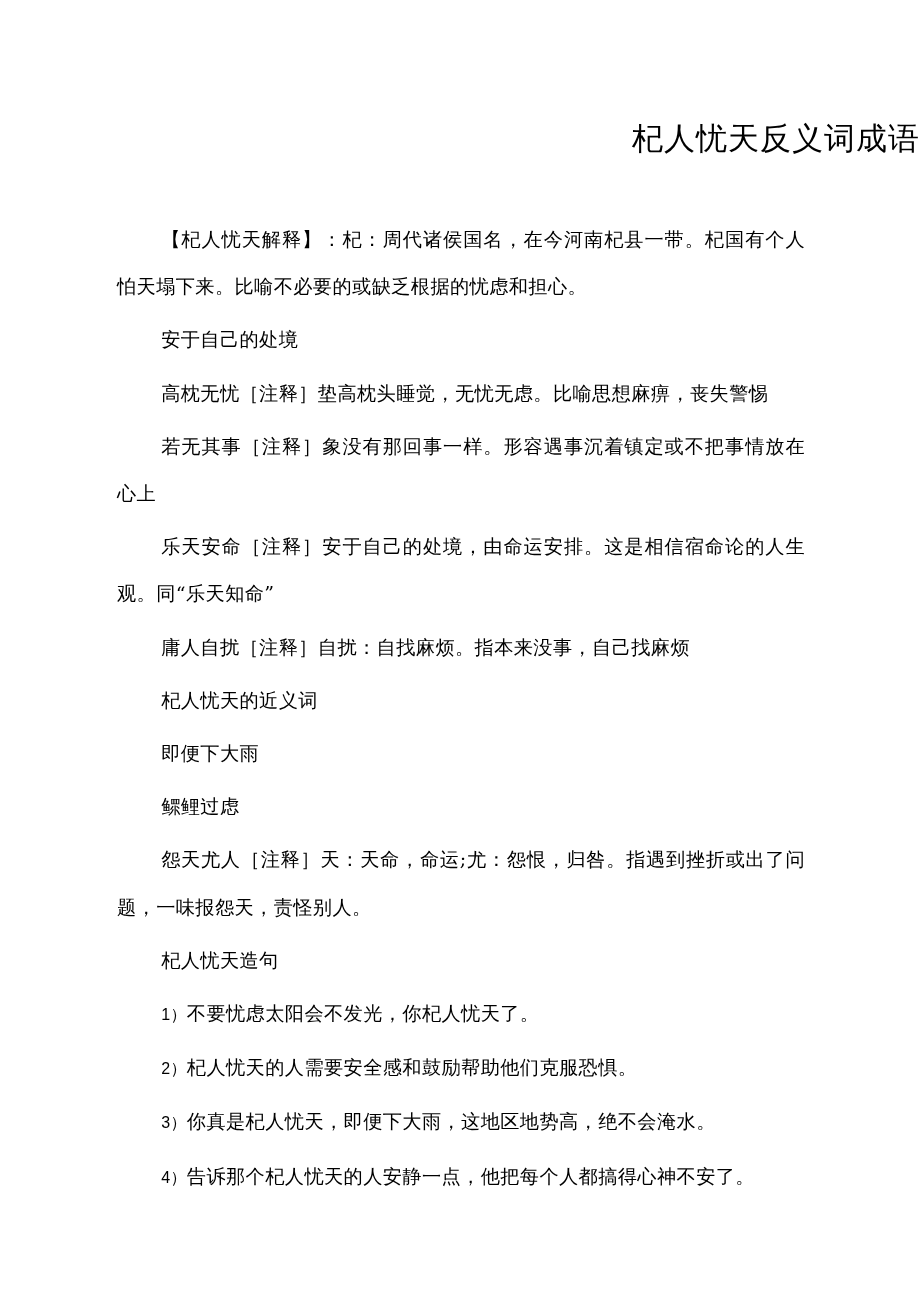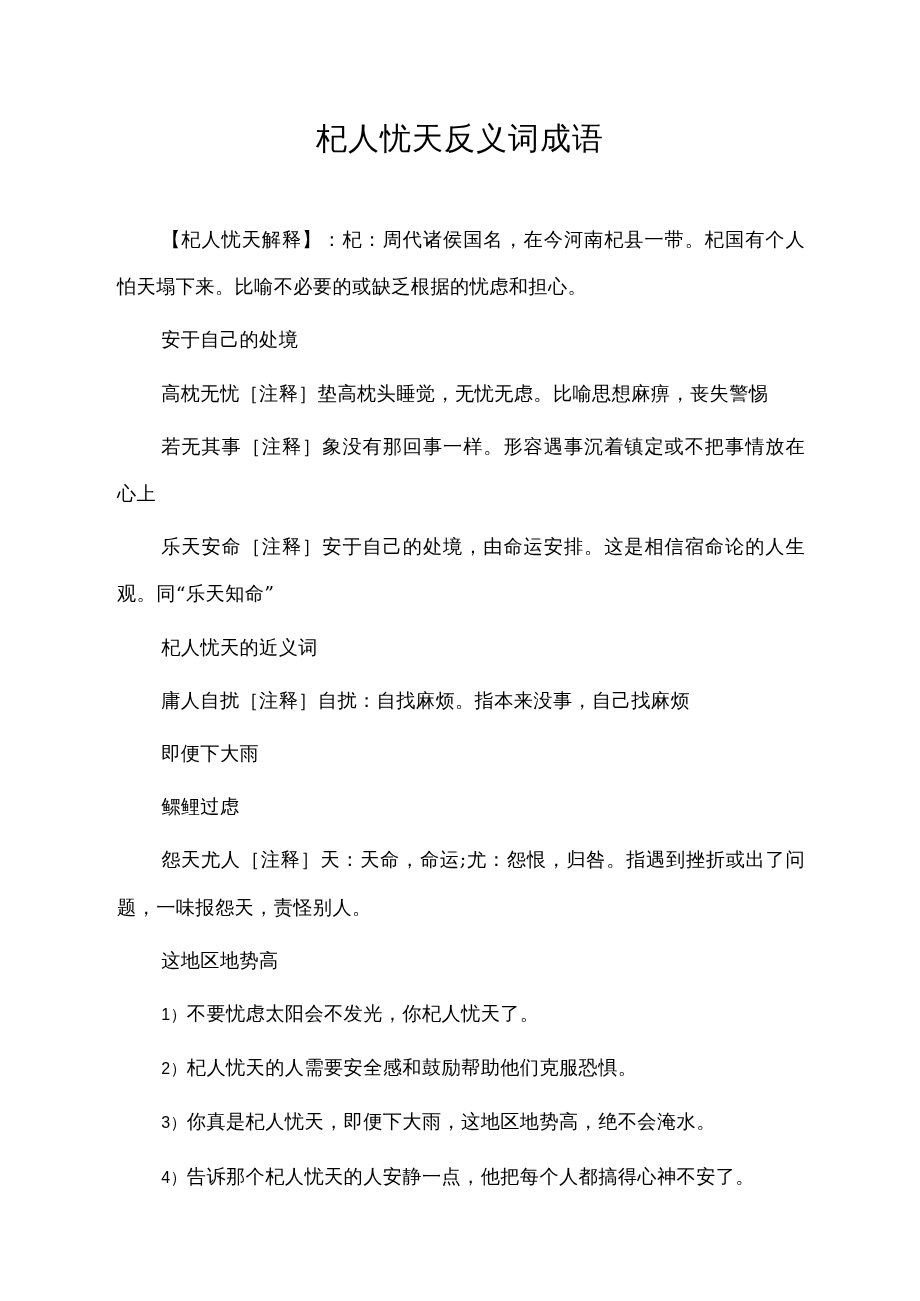--- a/index.html
+++ b/index.html
@@ -20,21 +20,21 @@
     left: 0;
     top: 0;
     width: 920px;
     height: 1301px;
   }
   .title {
     position: absolute;
     left: 0;
     top: 114px;
     width: 920px;
-    text-align: center;
+    text-align: right;
     font-family: "DejaVu Sans", "Liberation Sans", sans-serif;
     font-size: 31px;
     line-height: 48px;
     letter-spacing: 1px;
     color: #000;
   }
   .body-text {
     position: absolute;
     left: 111px;
     top: 210px;
@@ -59,25 +59,25 @@
 
 <div class="page">
   <div class="title">杞人忧天反义词成语</div>
 
   <div class="body-text">
     <p class="para">【杞人忧天解释】：杞：周代诸侯国名，在今河南杞县一带。杞国有个人怕天塌下来。比喻不必要的或缺乏根据的忧虑和担心。</p>
     <p class="para">安于自己的处境</p>
     <p class="para">高枕无忧［注释］垫高枕头睡觉，无忧无虑。比喻思想麻痹，丧失警惕</p>
     <p class="para">若无其事［注释］象没有那回事一样。形容遇事沉着镇定或不把事情放在心上</p>
     <p class="para">乐天安命［注释］安于自己的处境，由命运安排。这是相信宿命论的人生观。同“乐天知命”</p>
+    <p class="para">庸人自扰［注释］自扰：自找麻烦。指本来没事，自己找麻烦</p>
     <p class="para">杞人忧天的近义词</p>
-    <p class="para">庸人自扰［注释］自扰：自找麻烦。指本来没事，自己找麻烦</p>
     <p class="para">即便下大雨</p>
     <p class="para">鳏鲤过虑</p>
     <p class="para">怨天尤人［注释］天：天命，命运;尤：怨恨，归咎。指遇到挫折或出了问题，一味报怨天，责怪别人。</p>
-    <p class="para">这地区地势高</p>
+    <p class="para">杞人忧天造句</p>
 
     <p class="para"><span class="num">1）</span><span>不要忧虑太阳会不发光，你杞人忧天了。</span></p>
     <p class="para"><span class="num">2）</span><span>杞人忧天的人需要安全感和鼓励帮助他们克服恐惧。</span></p>
     <p class="para"><span class="num">3）</span><span>你真是杞人忧天，即便下大雨，这地区地势高，绝不会淹水。</span></p>
     <p class="para" style="white-space:nowrap;"><span class="num">4）</span><span>告诉那个杞人忧天的人安静一点，他把每个人都搞得心神不安了。</span></p>
   </div>
 </div>
 
 </body></html>

